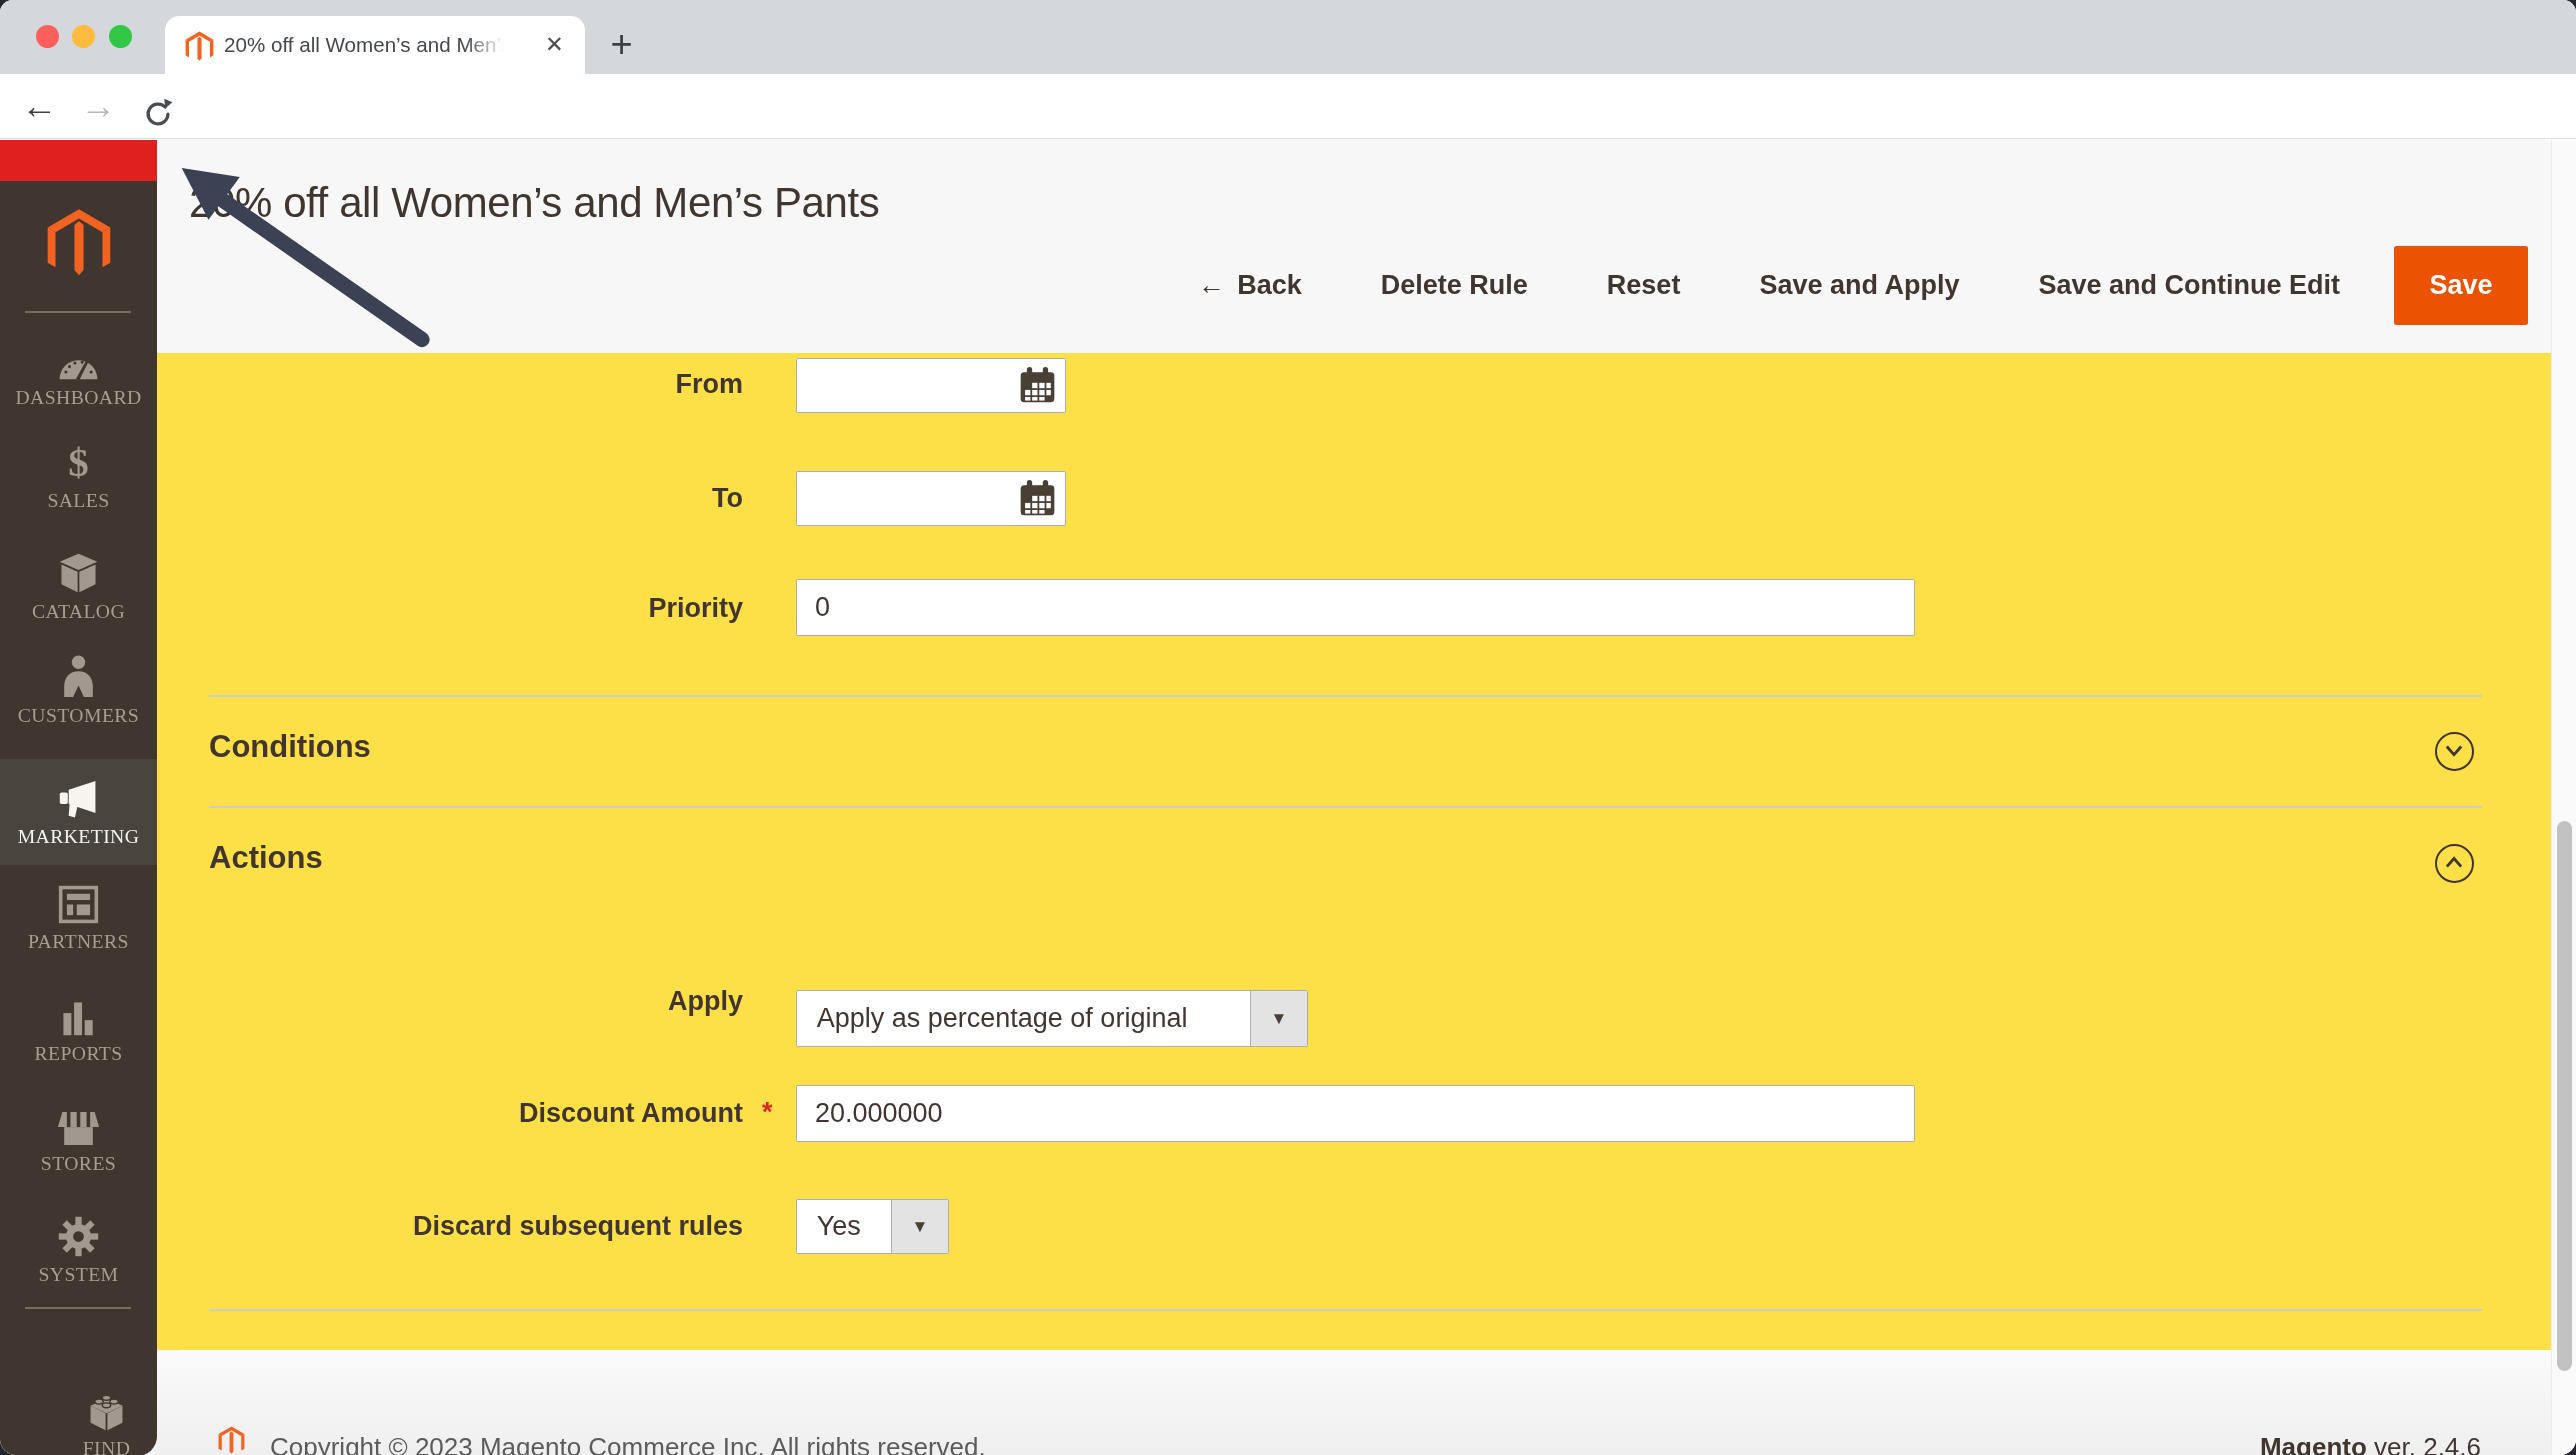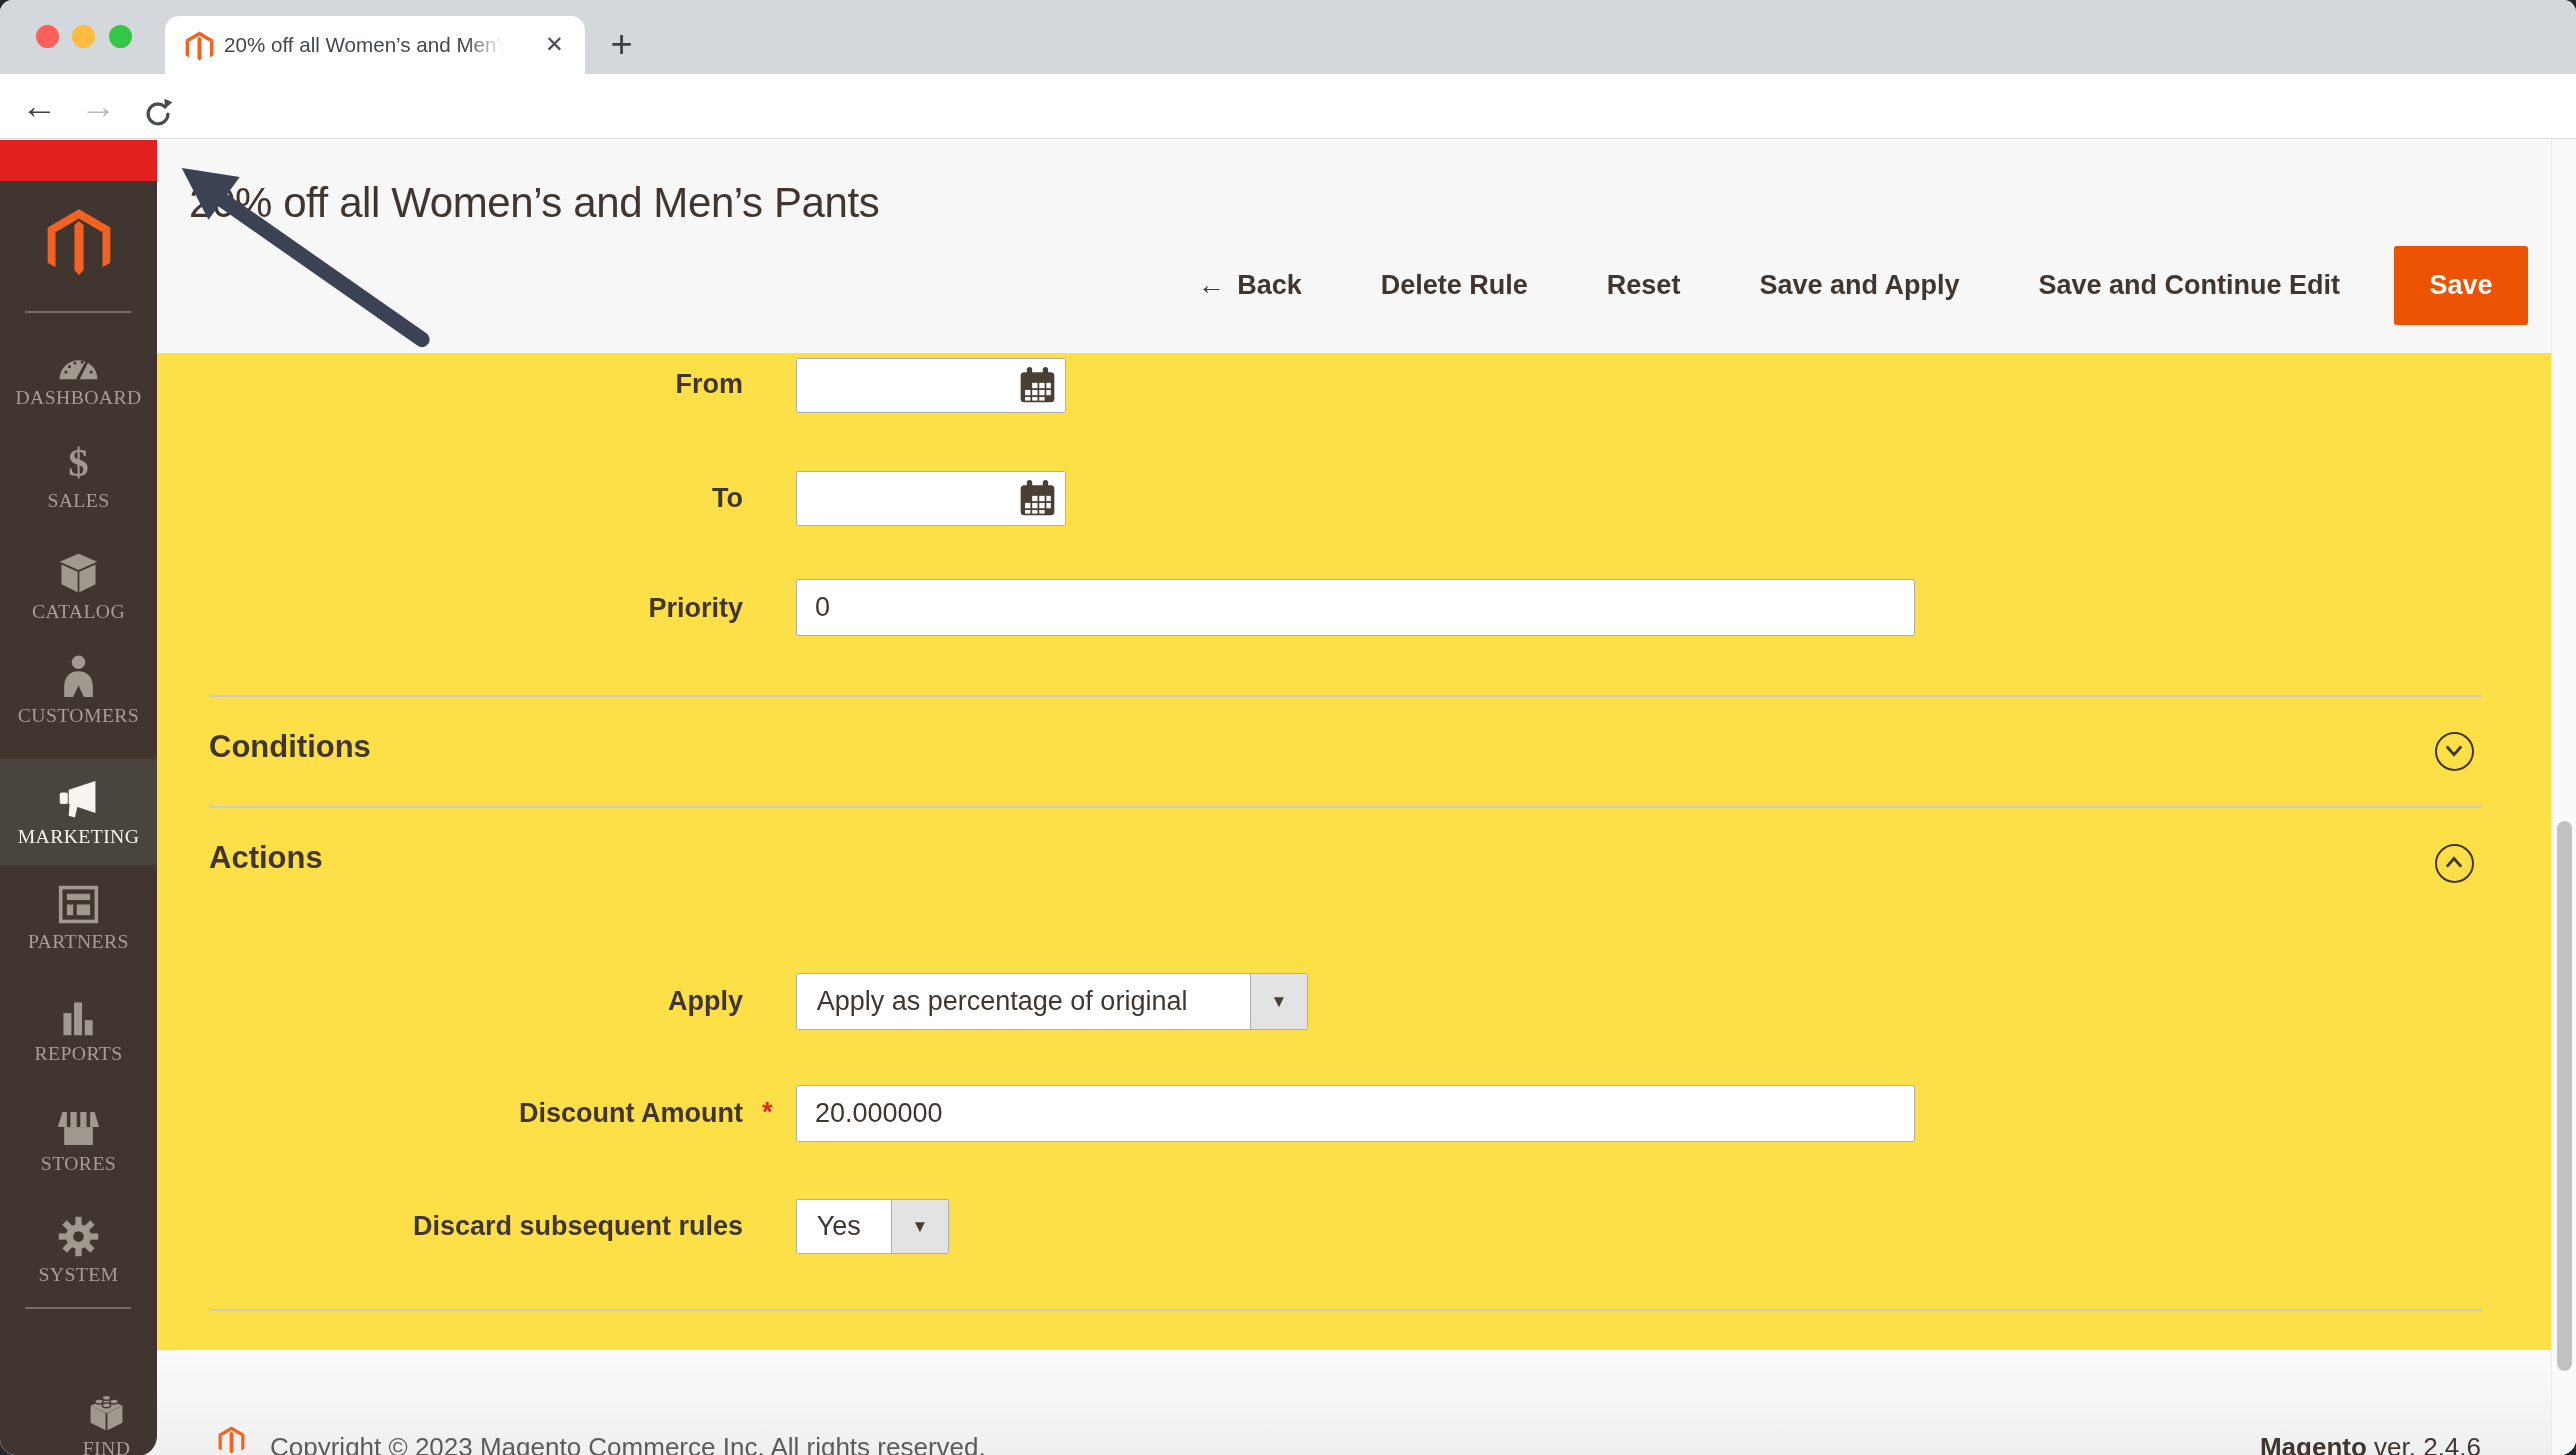--- a/index.html
+++ b/index.html
@@ -200,21 +200,21 @@
     <div class="divider" style="top:453px;"></div>
 
     <div class="sec-title" style="top:487px;">Actions</div>
     <div class="chev" style="top:491px;">
       <svg width="34" height="34" viewBox="0 0 38 38">
           <polyline points="11,23 19,14 27,23" fill="none" stroke="#41362f" stroke-width="3.2"></polyline>
         </svg>
     </div>
 
     <div class="f-label" style="top:632px;">Apply</div>
-    <div class="sel" style="top:620px; width:512px; height:57px;">
+    <div class="sel" style="top:637px; width:512px; height:57px;">
       <div class="sel-text">Apply as percentage of original</div>
       <div class="sel-btn">▼</div>
     </div>
 
     <div class="f-label" style="top:744px;">Discount Amount</div>
     <div class="req" style="top:744px;">*</div>
     <input class="f-input" style="top: 732px; width: 1119px; height: 57px;" value="20.000000">
 
     <div class="f-label" style="top:857px;">Discard subsequent rules</div>
     <div class="sel" style="top:846px; width:153px; height:55px;">

